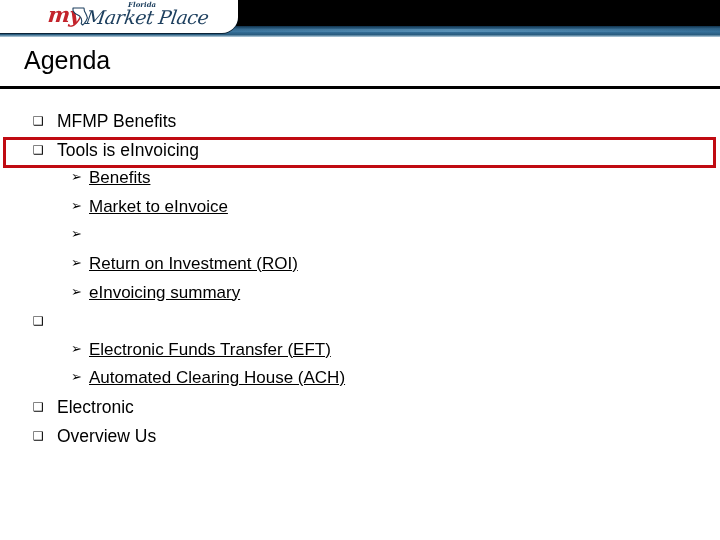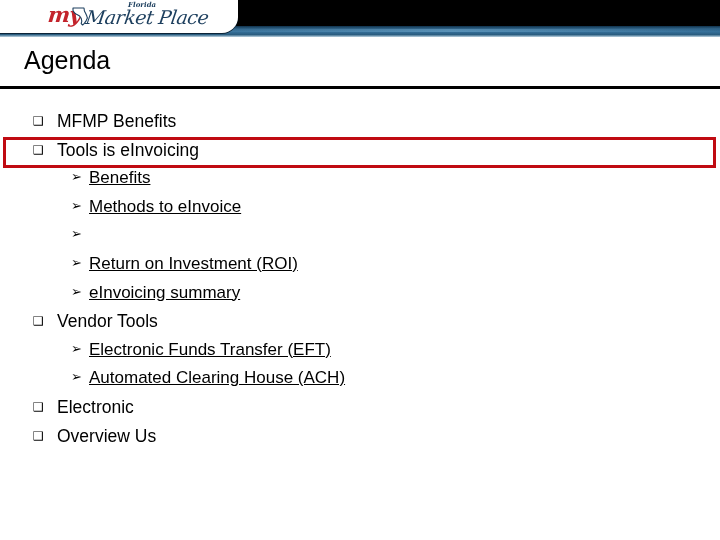--- a/index.html
+++ b/index.html
@@ -230,36 +230,35 @@
     <div class="a-row lvl1">
       <span class="a-marker">❑</span>
       <span class="a-text">Tools is eInvoicing</span>
     </div>
     <div class="a-row lvl2">
       <span class="a-marker">➢</span>
       <span class="a-text">Benefits</span>
     </div>
     <div class="a-row lvl2">
       <span class="a-marker">➢</span>
-      <span class="a-text">Methods to eInvoice</span>
+      <span class="a-text">Market to eInvoice</span>
     </div>
     <div class="a-row lvl2">
       <span class="a-marker">➢</span>
     </div>
     <div class="a-row lvl2">
       <span class="a-marker">➢</span>
       <span class="a-text">Return on Investment (ROI)</span>
     </div>
     <div class="a-row lvl2">
       <span class="a-marker">➢</span>
       <span class="a-text">eInvoicing summary</span>
     </div>
     <div class="a-row lvl1">
       <span class="a-marker">❑</span>
-      <span class="a-text">Vendor Tools</span>
     </div>
     <div class="a-row lvl2">
       <span class="a-marker">➢</span>
       <span class="a-text">Electronic Funds Transfer (EFT)</span>
     </div>
     <div class="a-row lvl2">
       <span class="a-marker">➢</span>
       <span class="a-text">Automated Clearing House (ACH)</span>
     </div>
     <div class="a-row lvl1">

